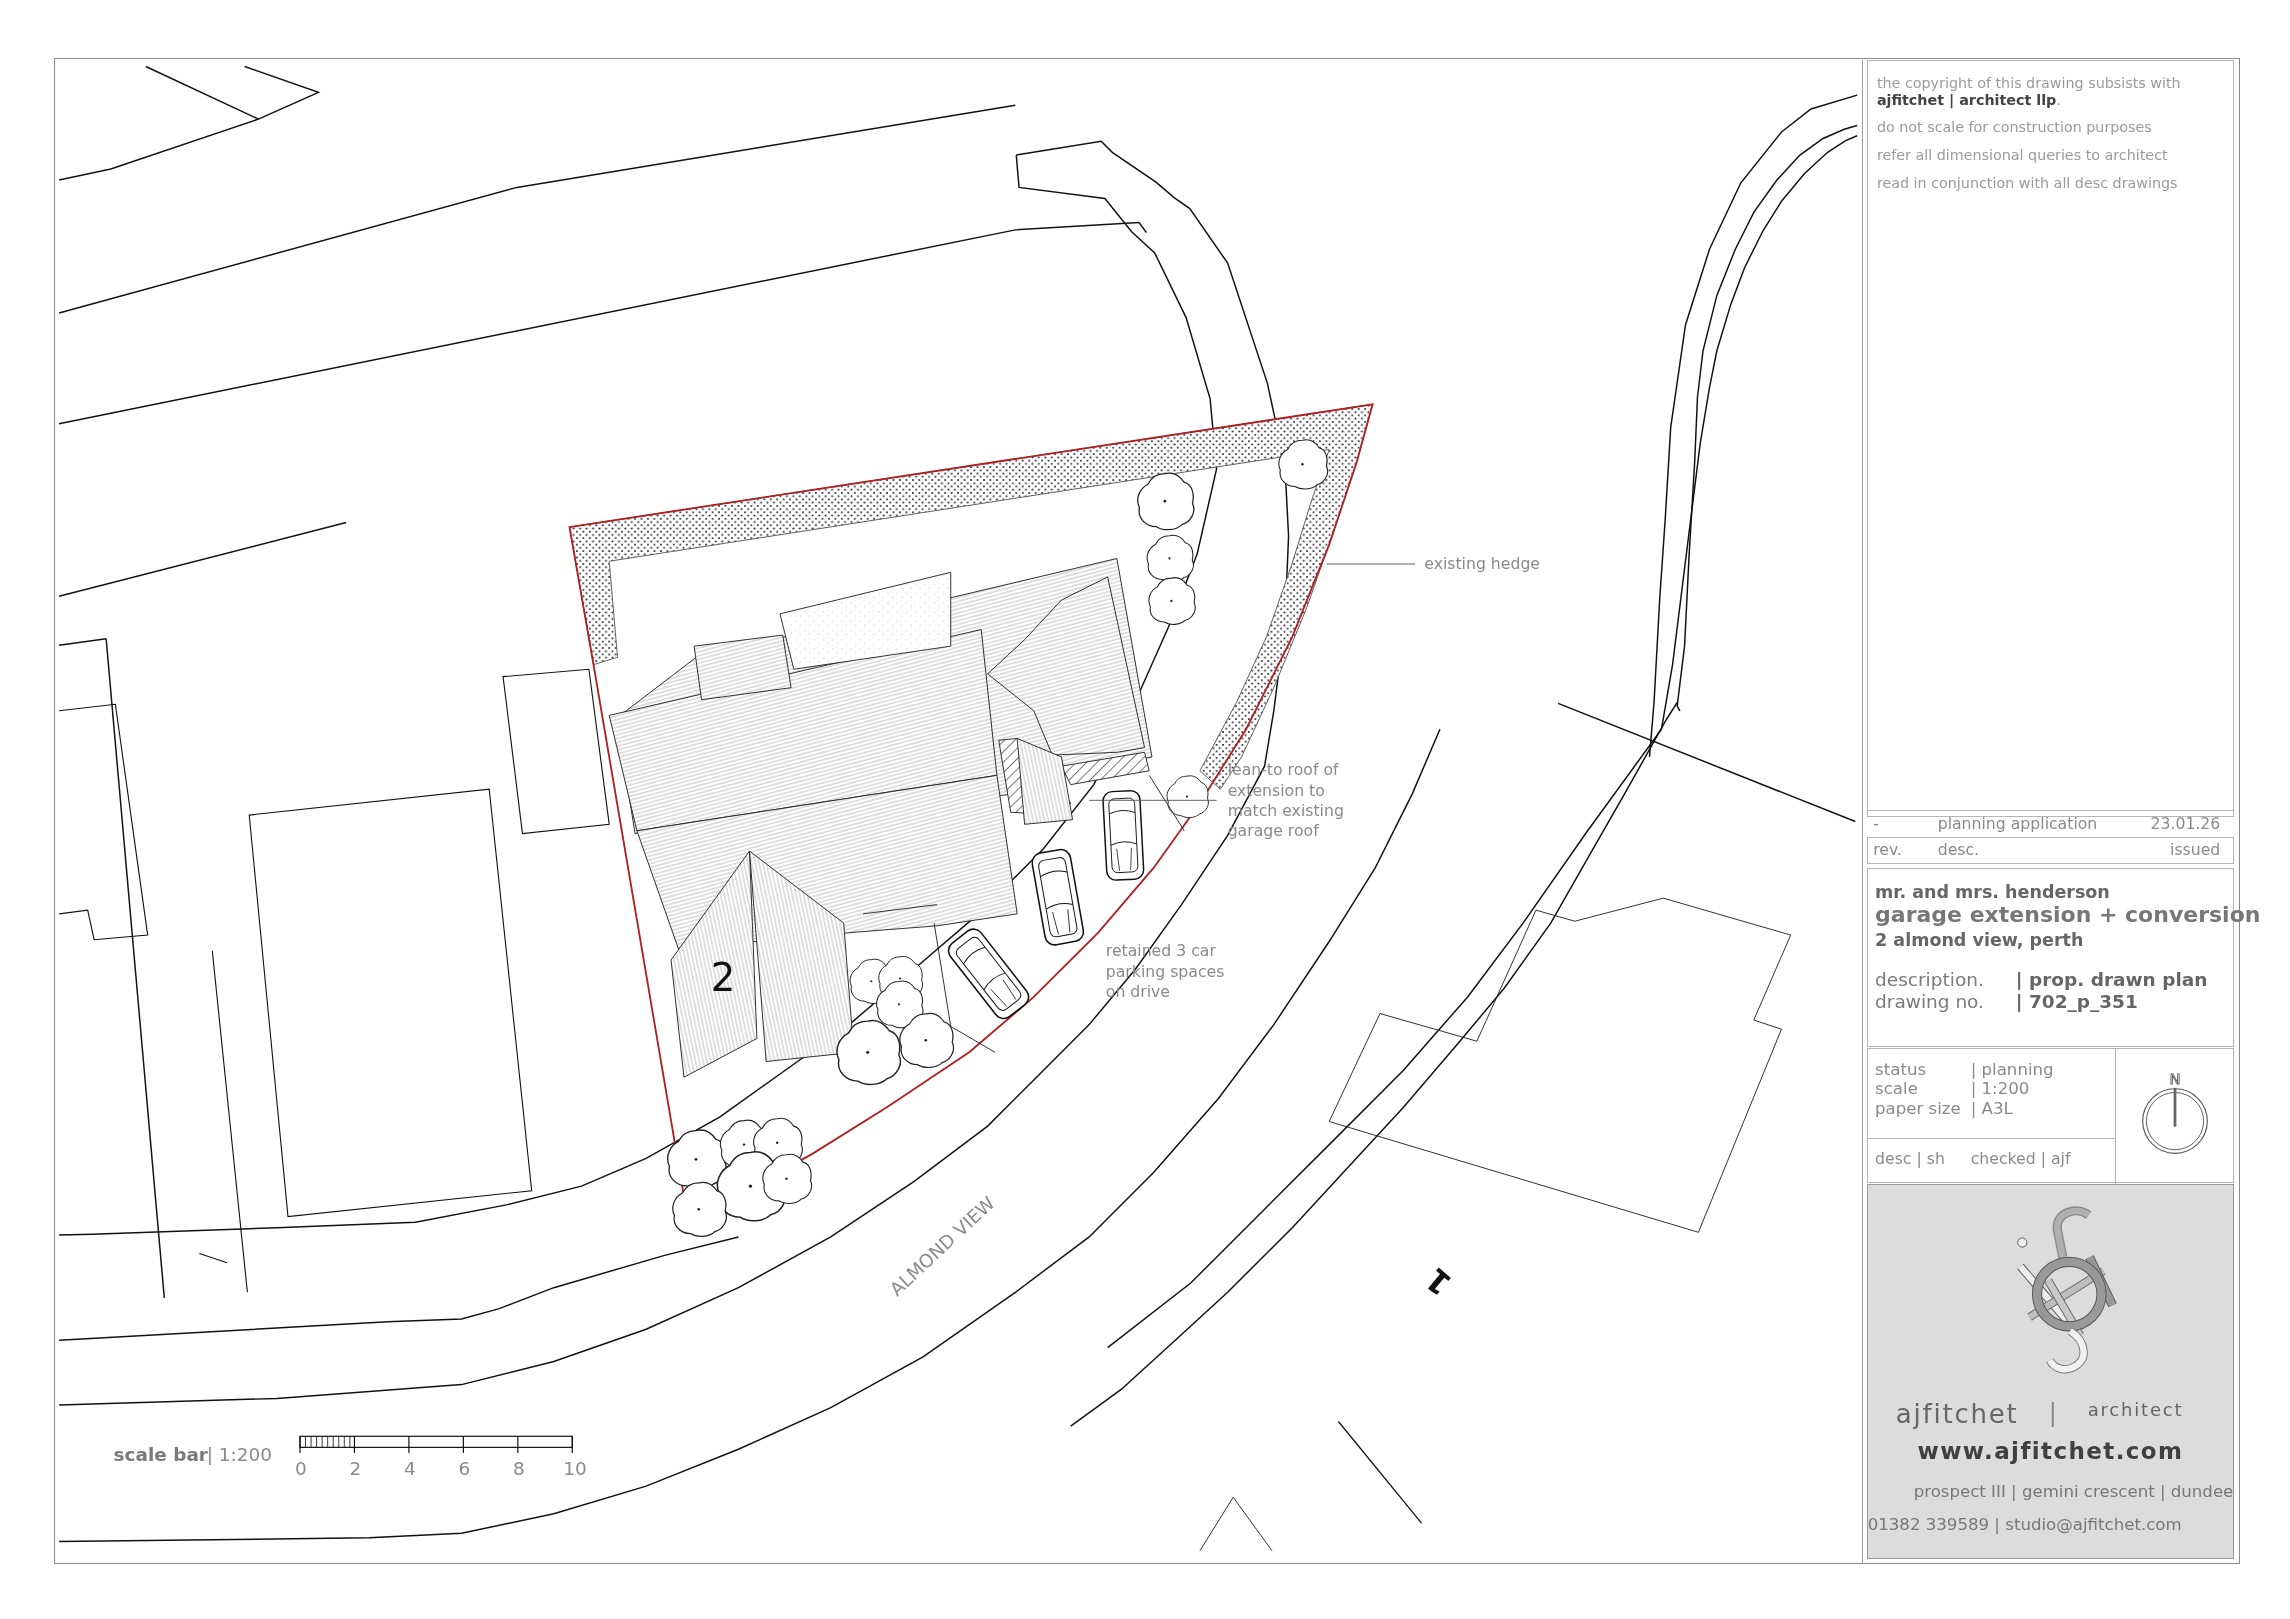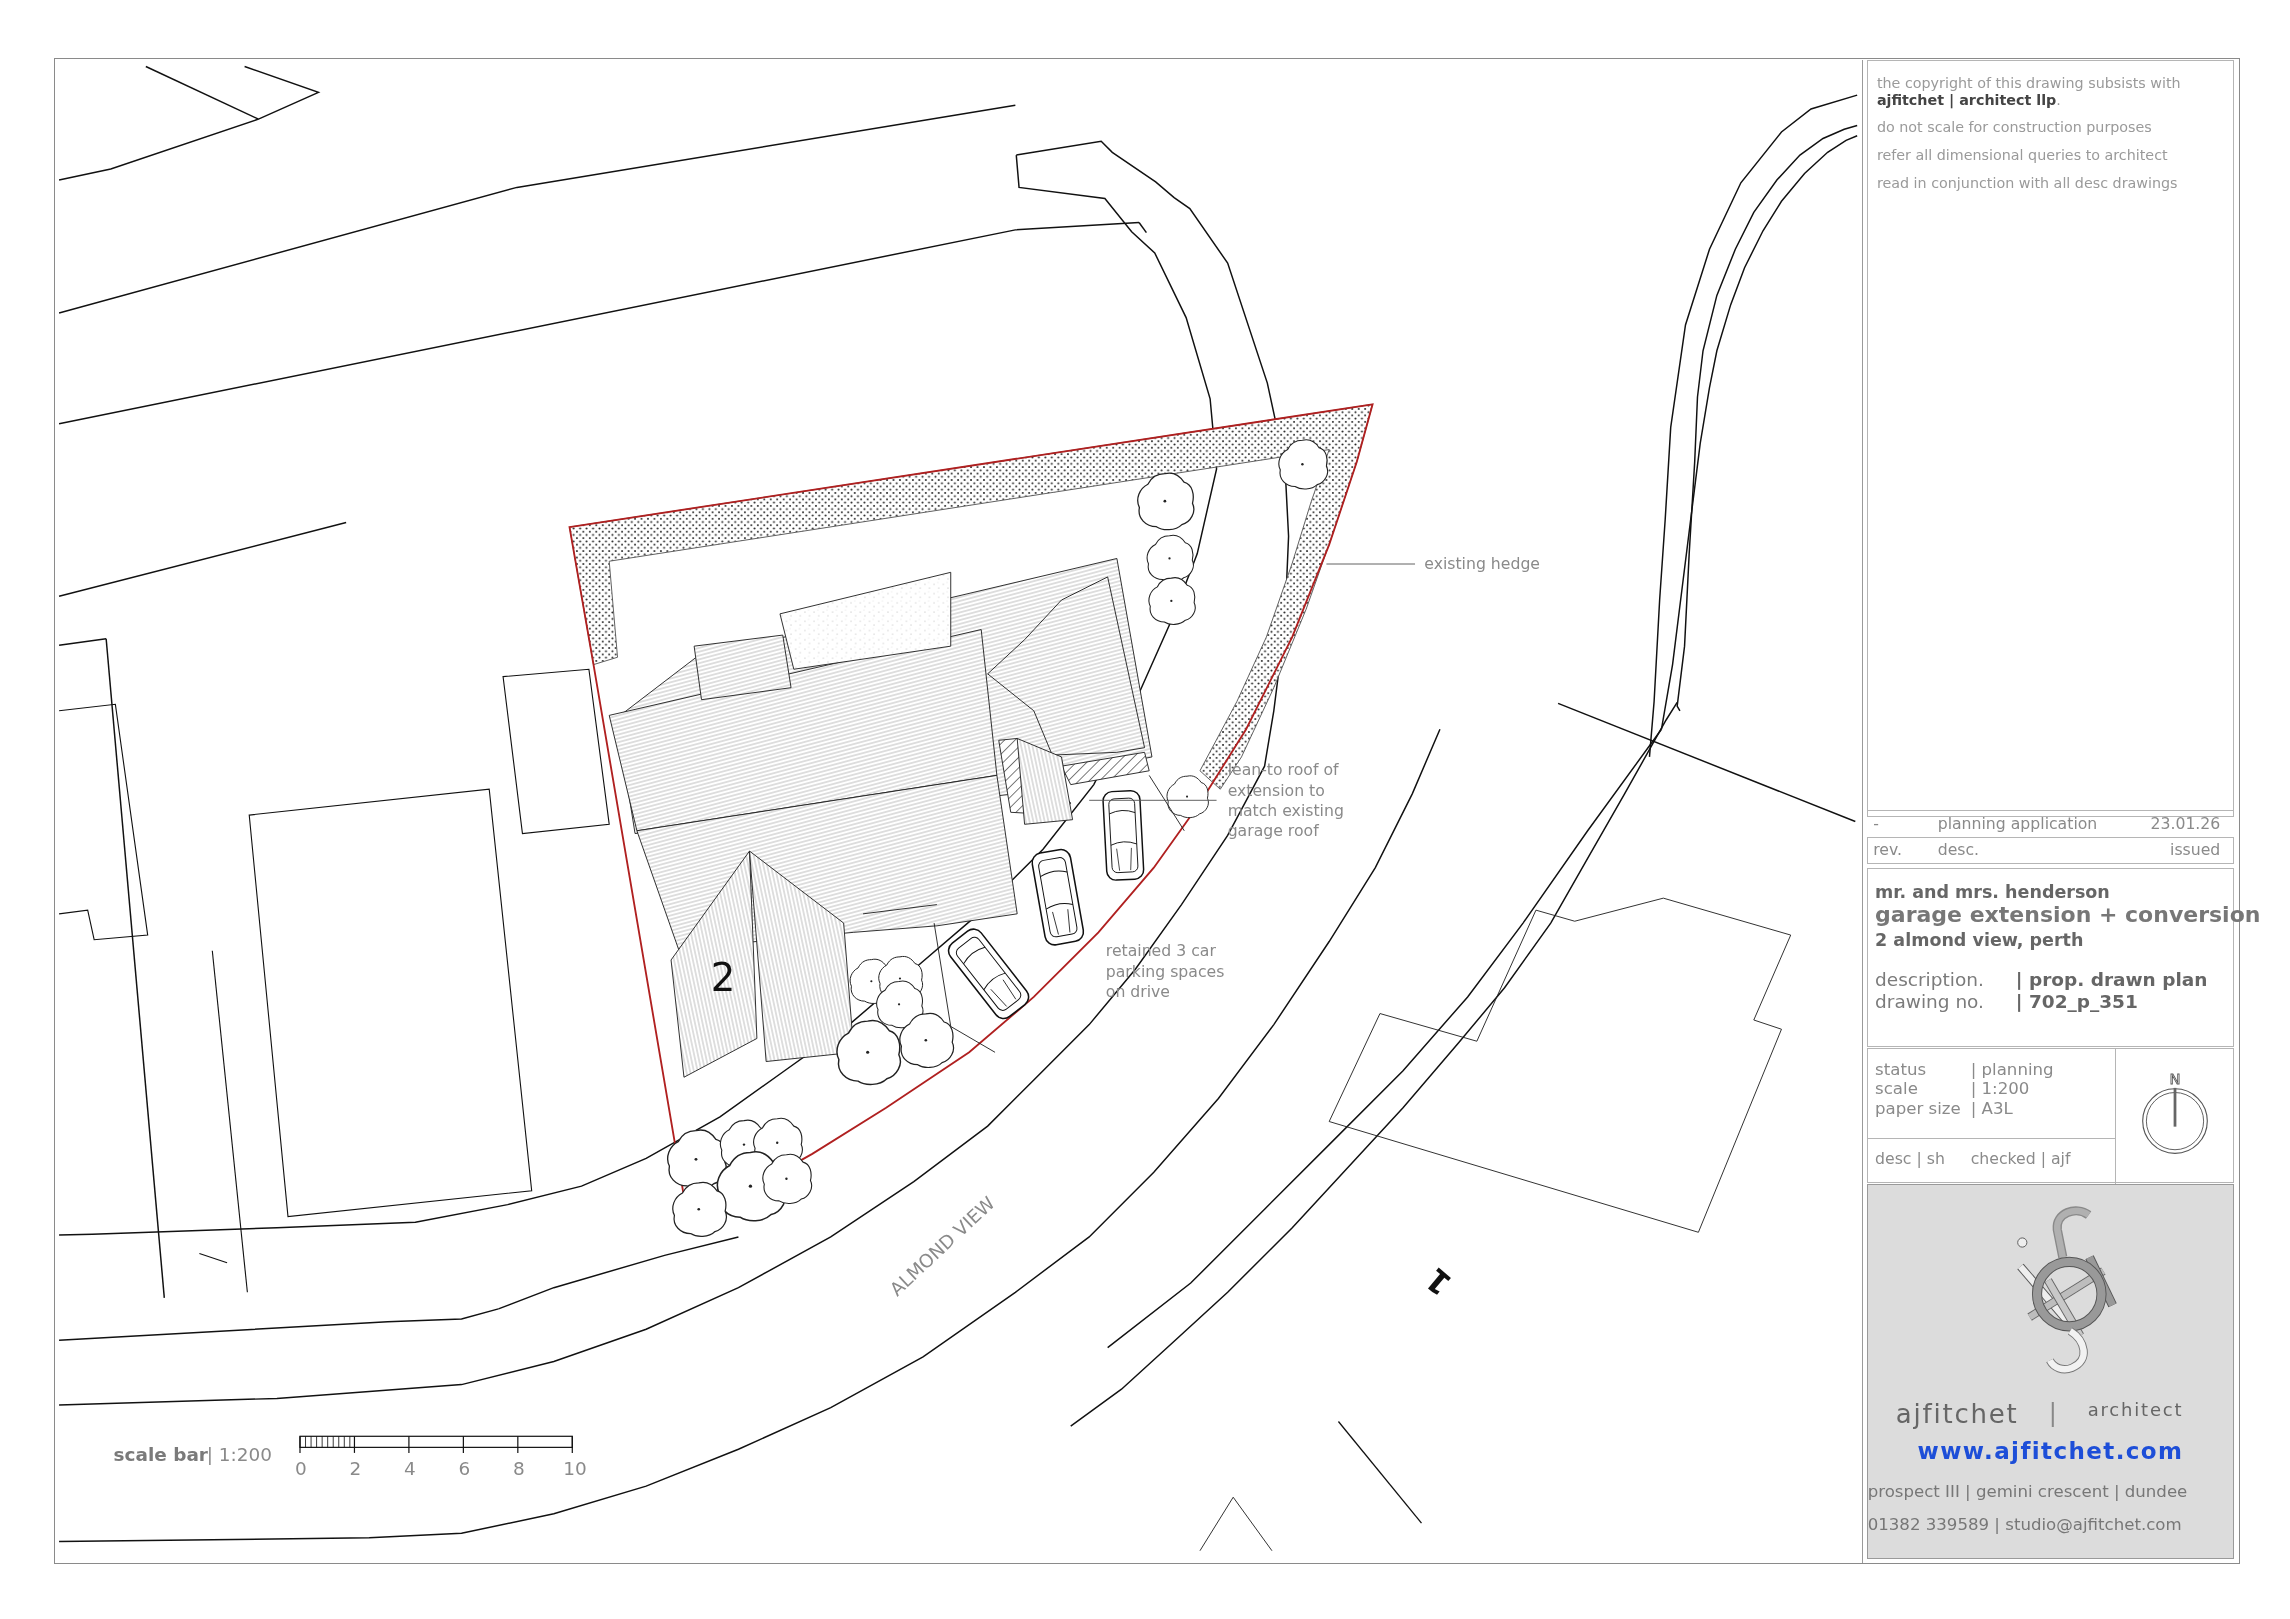--- a/index.html
+++ b/index.html
@@ -270,18 +270,18 @@
       <line x1="95" y1="60" x2="120" y2="112" stroke="#999" stroke-width="8"></line>
       <circle cx="73" cy="100" r="35" fill="none" stroke="#555" stroke-width="11"></circle>
       <circle cx="73" cy="100" r="35" fill="none" stroke="#999" stroke-width="9"></circle>
       <path d="M74,140 C90,150 96,172 76,180 C66,184 56,180 52,172" fill="none" stroke="#777" stroke-width="9"></path>
       <path d="M74,140 C90,150 96,172 76,180 C66,184 56,180 52,172" fill="none" stroke="#f2f2f2" stroke-width="7"></path>
       <circle cx="22" cy="44" r="5" fill="#eee" stroke="#555" stroke-width="1"></circle>
     </svg>
     <div class="tb-text" style="left:28px; top:214px; font-size:26px; color:#666; letter-spacing:1.8px;">ajfitchet</div>
     <div class="tb-text" style="left:181px; top:214px; font-size:24px; color:#888;">|</div>
     <div class="tb-text" style="left:220px; top:214px; font-size:18px; color:#666; letter-spacing:1.8px;">architect</div>
-    <div class="tb-text" style="left:0; right:0; text-align:center; top:253px; font-size:23px; font-weight:bold; color:#1d4ed8; letter-spacing:1.4px;">www.ajfitchet.com</div>
-    <div class="tb-text" style="left:0; right:0; text-align:left; top:297px; font-size:16.6px; color:#777;">prospect III | gemini crescent | dundee</div>
+    <div class="tb-text" style="left:0; right:0; text-align:center; top:253px; font-size:23px; font-weight:bold; color:#404040; letter-spacing:1.4px;">www.ajfitchet.com</div>
+    <div class="tb-text" style="left:0; right:0; text-align:right; top:297px; font-size:16.6px; color:#777;">prospect III | gemini crescent | dundee</div>
     <div class="tb-text" style="left:0; right:0; text-align:left; top:330px; font-size:16.6px; color:#777;">01382 339589 | studio@ajfitchet.com</div>
   </div>
 </div>
 
 
 </body></html>

